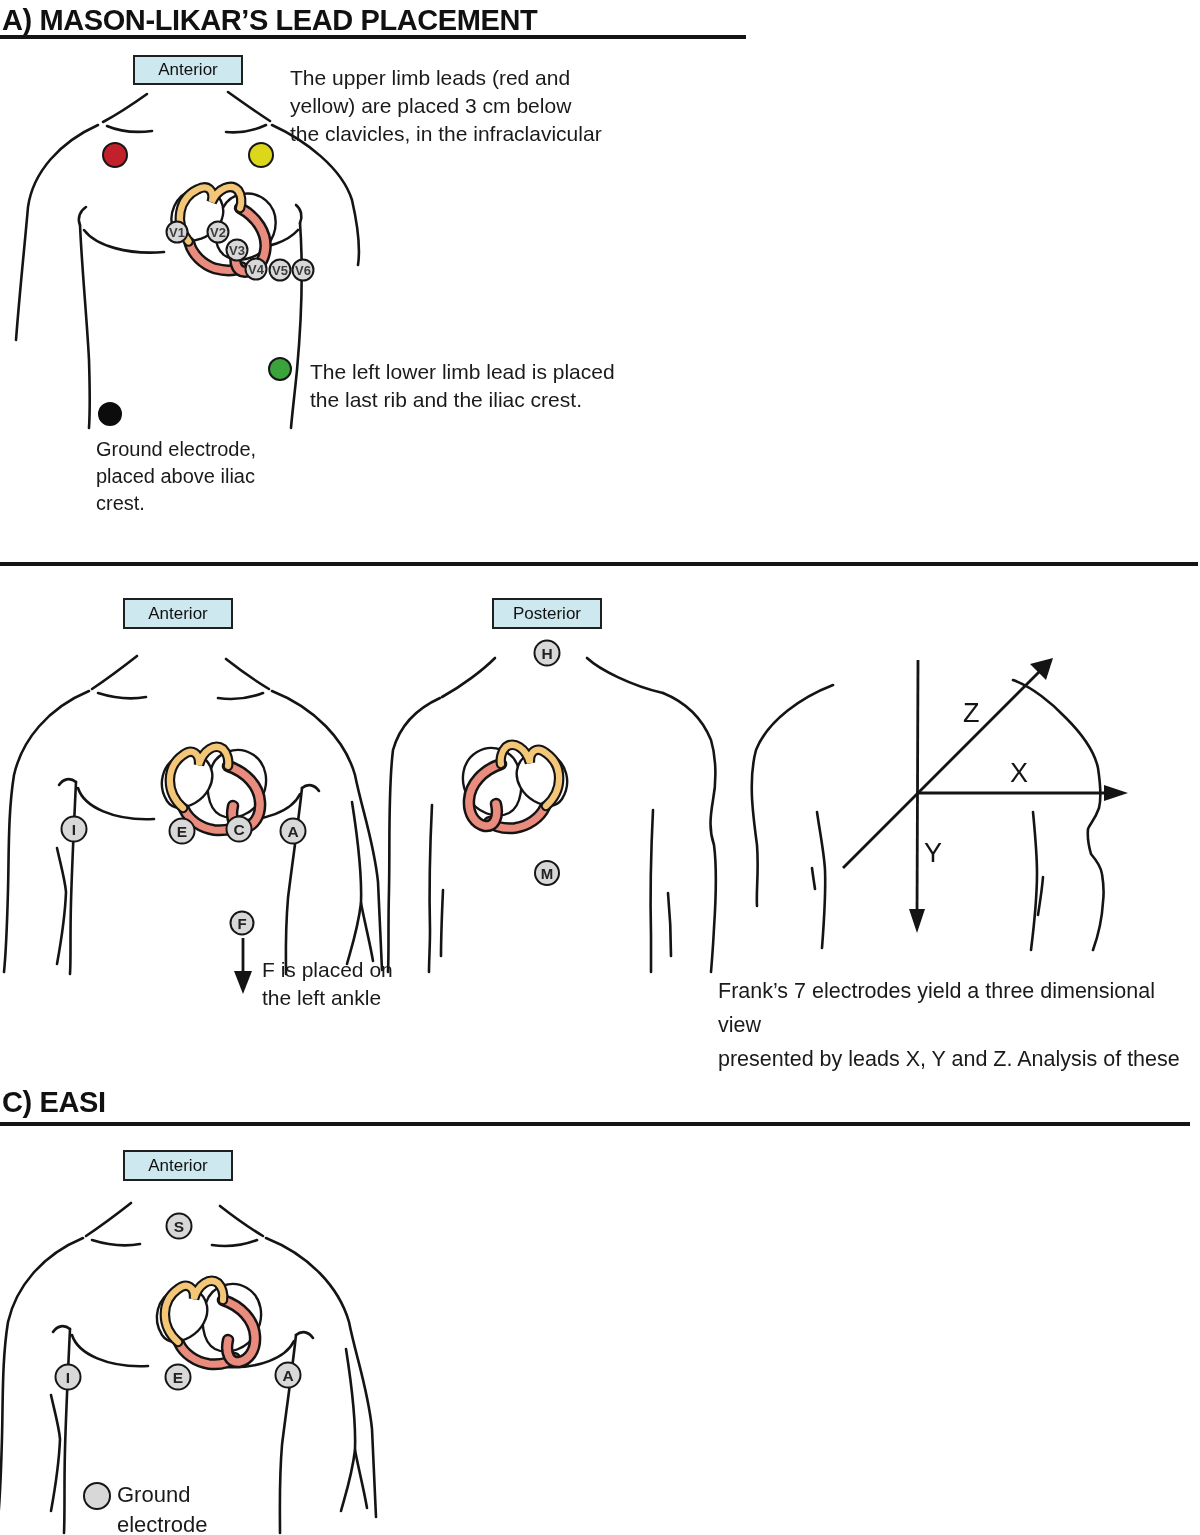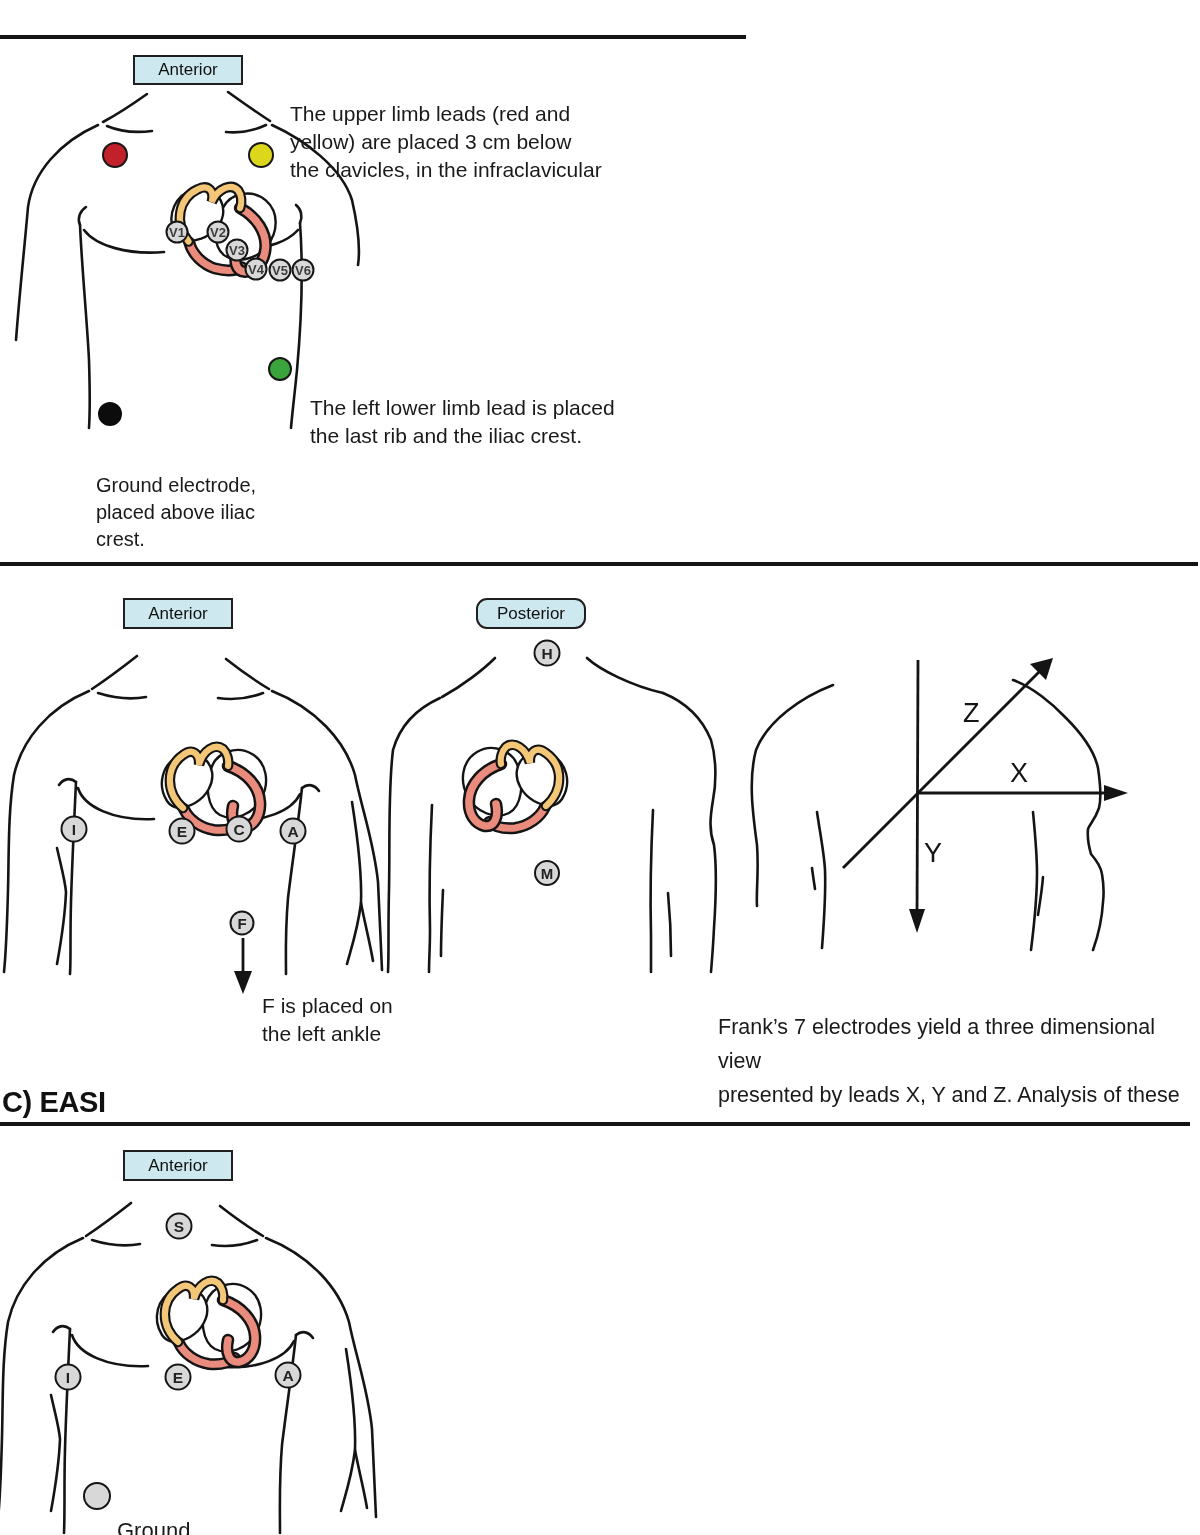--- a/index.html
+++ b/index.html
@@ -11,21 +11,21 @@
   .bk{fill:none;stroke:#141414;stroke-linecap:round;}
   .salmon{fill:none;stroke:#e98b7d;stroke-linecap:round;}
   .orange{fill:none;stroke:#f4c677;stroke-linecap:round;}
   .axis{fill:none;stroke:#141414;stroke-width:2.8;}
   .ah{fill:#141414;stroke:none;}
   .axlabel{font-family:"Liberation Sans",sans-serif;font-size:27px;fill:#141414;}
   .sec-title{position:absolute;font-size:29px;font-weight:700;letter-spacing:-0.4px;color:#111;white-space:nowrap;}
   .rule{position:absolute;height:3.5px;background:#151515;}
   .tagbox{position:absolute;width:110px;height:31px;background:#cde9ef;border:2px solid #1f1f1f;
           display:flex;align-items:center;justify-content:center;font-size:17px;color:#111;box-sizing:border-box;}
-  .note{position:absolute;font-size:21px;line-height:28px;color:#1a1a1a;margin-top:36px;}
+  .note{position:absolute;font-size:21px;line-height:28px;color:#1a1a1a;}
   .note.small{font-size:20px;line-height:27px;}
   .el{position:absolute;transform:translate(-50%,-50%);border-radius:50%;box-sizing:border-box;
       display:flex;align-items:center;justify-content:center;border:2.4px solid #161616;font-weight:bold;}
   .gray{background:#d8d8d8;}
   .red{background:#c2202a;}
   .yellow{background:#ddd71c;}
   .green{background:#3ba33c;}
   .blackel{background:#0c0c0c;border-color:#0c0c0c;}
   .d27{width:27px;height:27px;font-size:15.5px;color:#222;}
   .d26{width:26px;height:26px;}
@@ -140,20 +140,21 @@
       <line class="axis" x1="917" y1="793" x2="1110" y2="793"></line>
       <polygon class="ah" points="1128,793 1104,785 1104,801"></polygon>
       <line class="axis" x1="843" y1="868" x2="1040" y2="671"></line>
       <polygon class="ah" points="1053,658 1030,664 1046,680"></polygon>
       <text class="axlabel" x="963" y="722">Z</text>
       <text class="axlabel" x="1010" y="782">X</text>
       <text class="axlabel" x="924" y="862">Y</text>
     </g>
   </svg>
 
+  <div class="sec-title" style="left:2px;top:4px;">A) MASON-LIKAR’S LEAD PLACEMENT</div>
   <div class="rule" style="left:0;top:35px;width:746px;"></div>
   <div class="tagbox" style="left:133px;top:55px;height:30px;">
       <span>Anterior</span>
     </div>
 
   <div class="note" style="left:290px;top:64px;">
     <div>The upper limb leads (red and</div>
     <div>yellow) are placed 3 cm below</div>
     <div>the clavicles, in the infraclavicular</div>
   </div>
@@ -178,21 +179,21 @@
   <div class="note small" style="left:96px;top:436px;">
     <div>Ground electrode,</div>
     <div>placed above iliac</div>
     <div>crest.</div>
   </div>
 
   <div class="rule" style="left:0;top:562px;width:1198px;"></div>
   <div class="tagbox" style="left:123px;top:598px;">
       <span>Anterior</span>
     </div>
-  <div class="tagbox" style="left:476px;top:598px;border-radius:11px;">
+  <div class="tagbox" style="left:492px;top:598px;">
       <span>Posterior</span>
     </div>
 
   <div class="el gray d27" style="left:74px;top:829px;">I</div>
   <div class="el gray d27" style="left:182px;top:831px;">E</div>
   <div class="el gray d27" style="left:239px;top:829px;">C</div>
   <div class="el gray d27" style="left:293px;top:831px;">A</div>
   <div class="el gray d25" style="left:242px;top:923px;">F</div>
   <div class="el gray d27" style="left:547px;top:653px;">H</div>
   <div class="el gray d26" style="left:547px;top:873px;font-size:15px;color:#222;">M</div>

